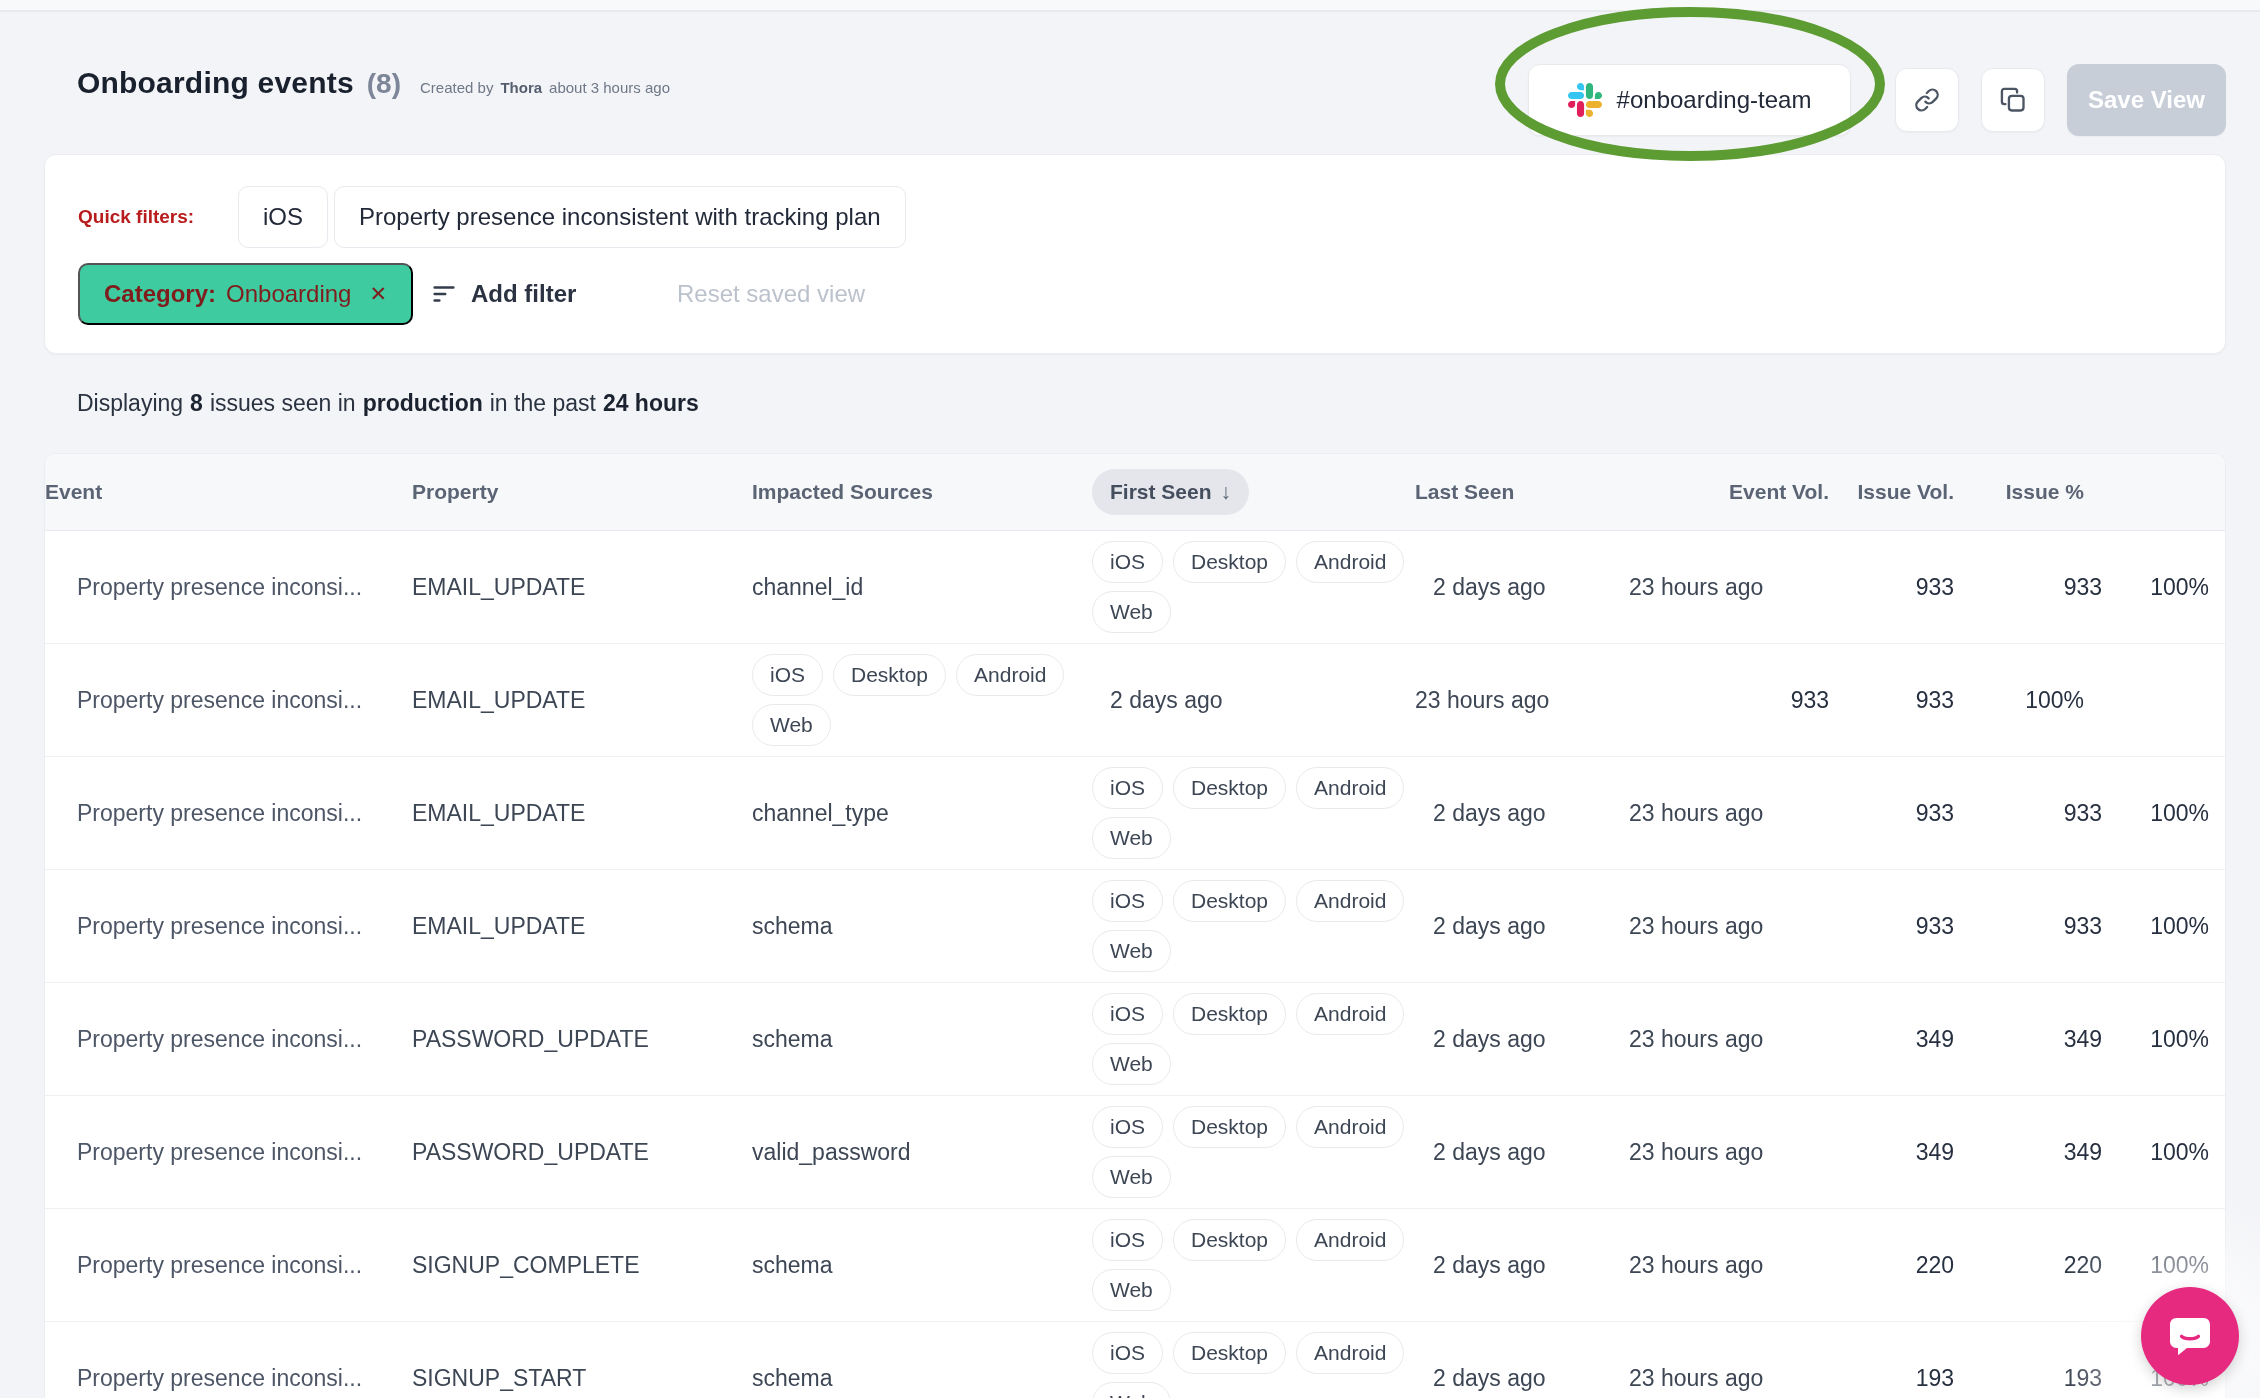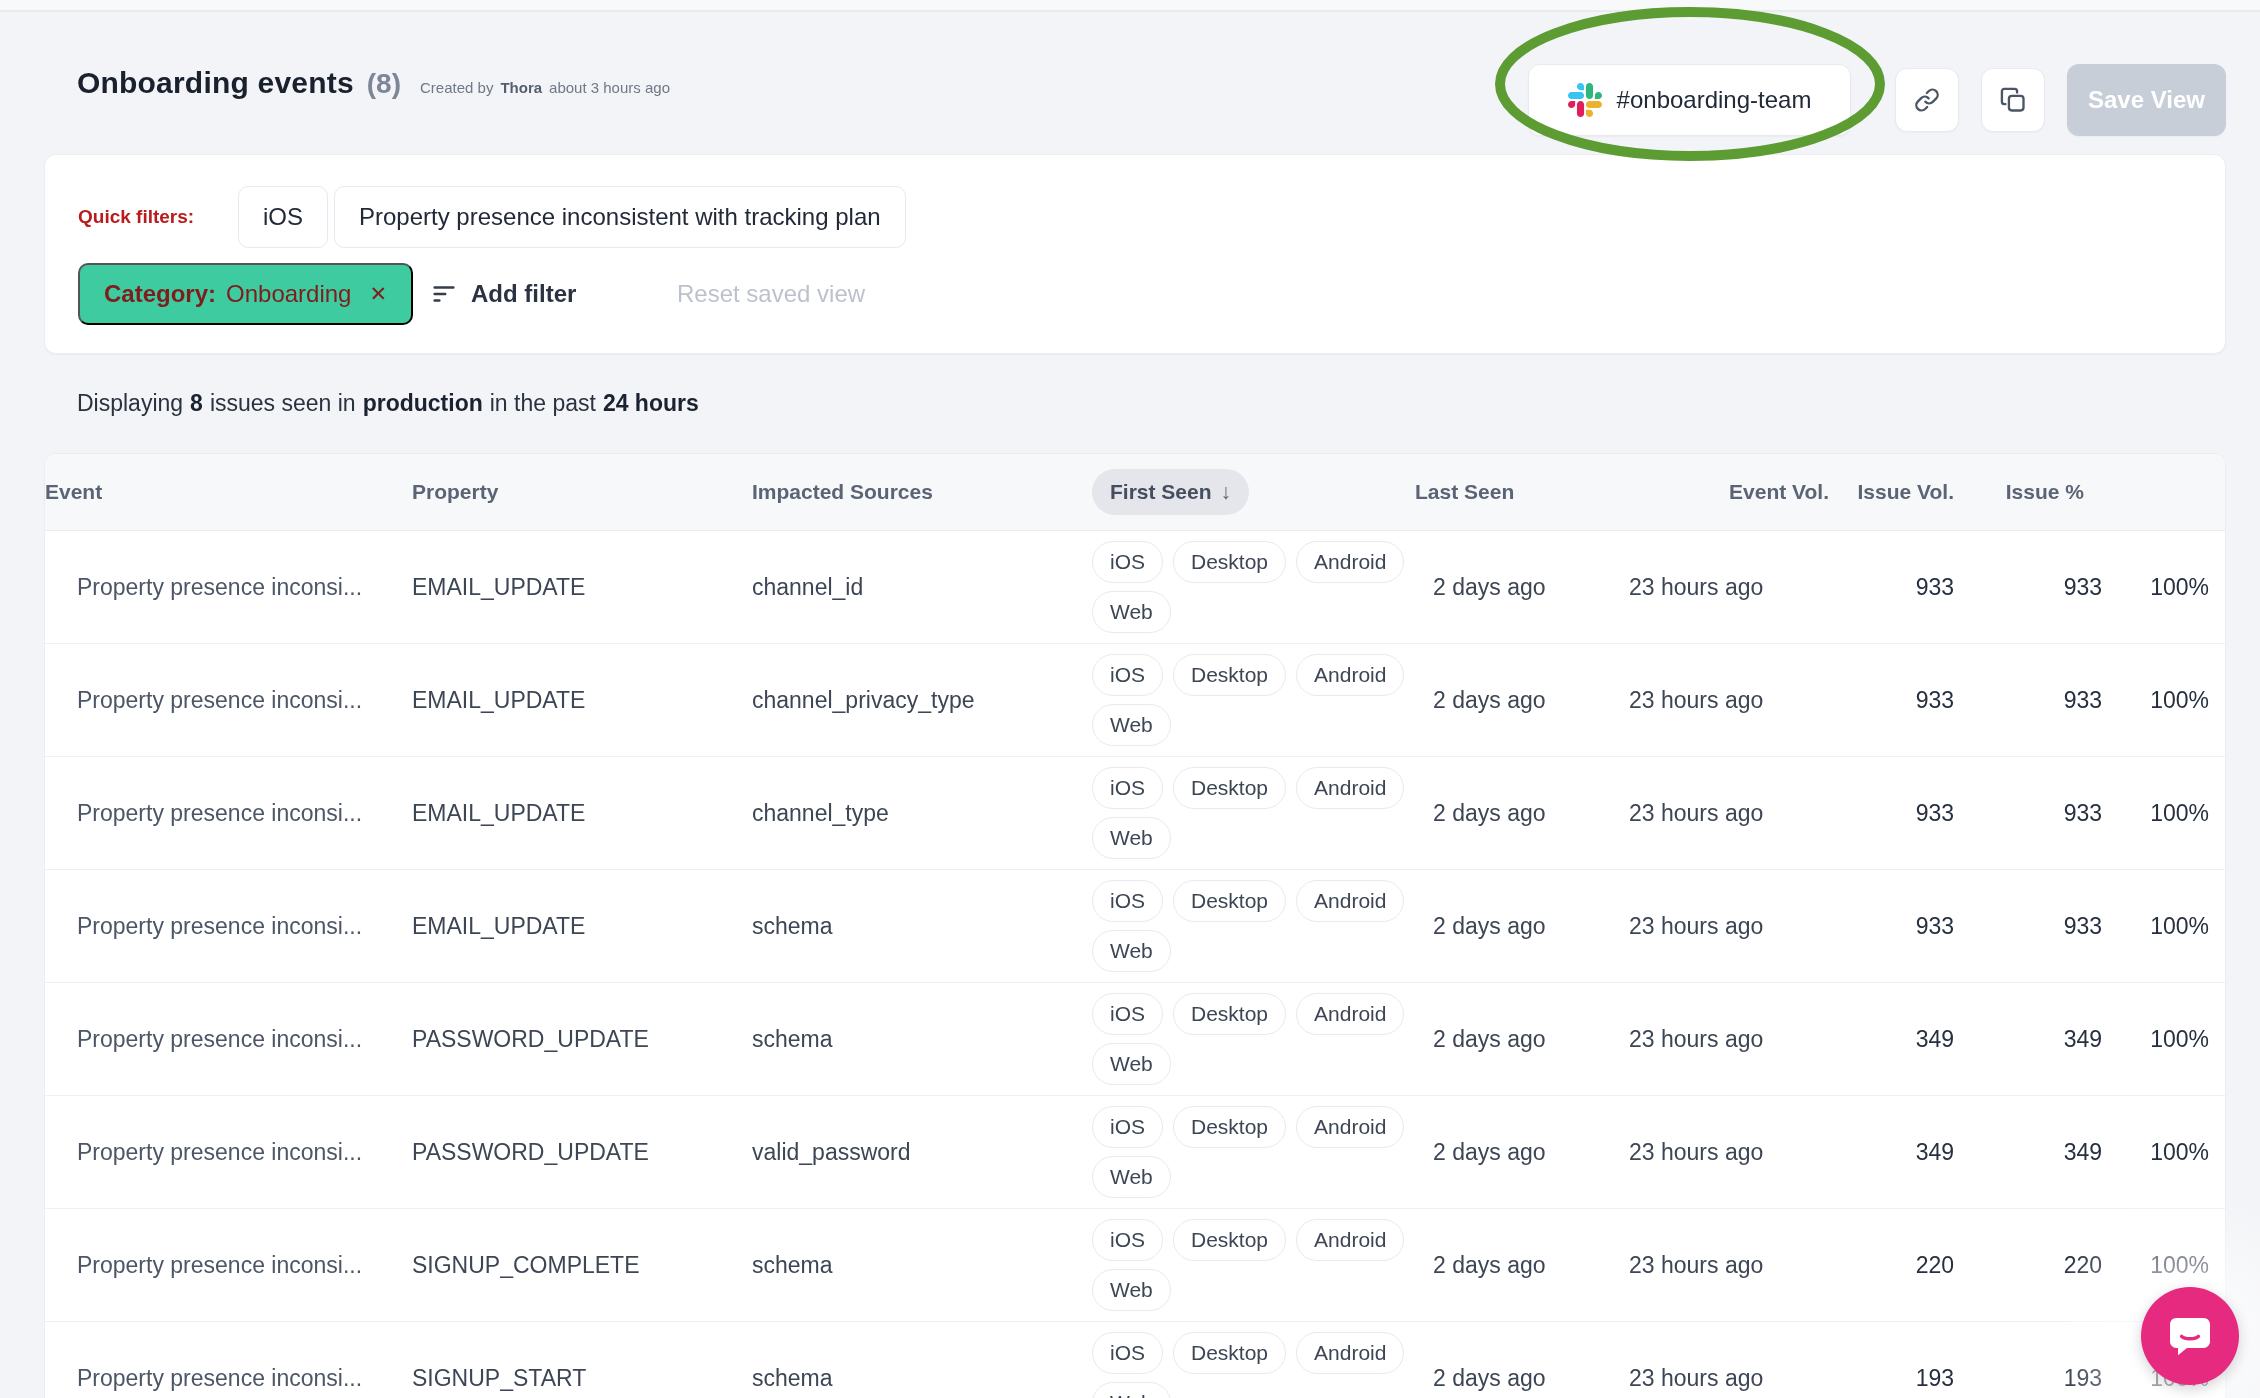--- a/index.html
+++ b/index.html
@@ -215,23 +215,20 @@
         </div>
   </div>
 
   <div class="tr">
     <div class="td c1">
           <span>Property presence inconsi...</span>
         </div>
     <div class="td">
           <span>EMAIL_UPDATE</span>
         </div>
-    <div class="td">
-          <span>channel_privacy_type</span>
-        </div>
     <div class="td sources">
 
     <span class="pill">iOS</span>
           <span class="pill">Desktop</span>
           <span class="pill">Android</span>
           <span class="pill">Web</span>
         </div>
     <div class="td c5">
           <span>2 days ago</span>
         </div>

